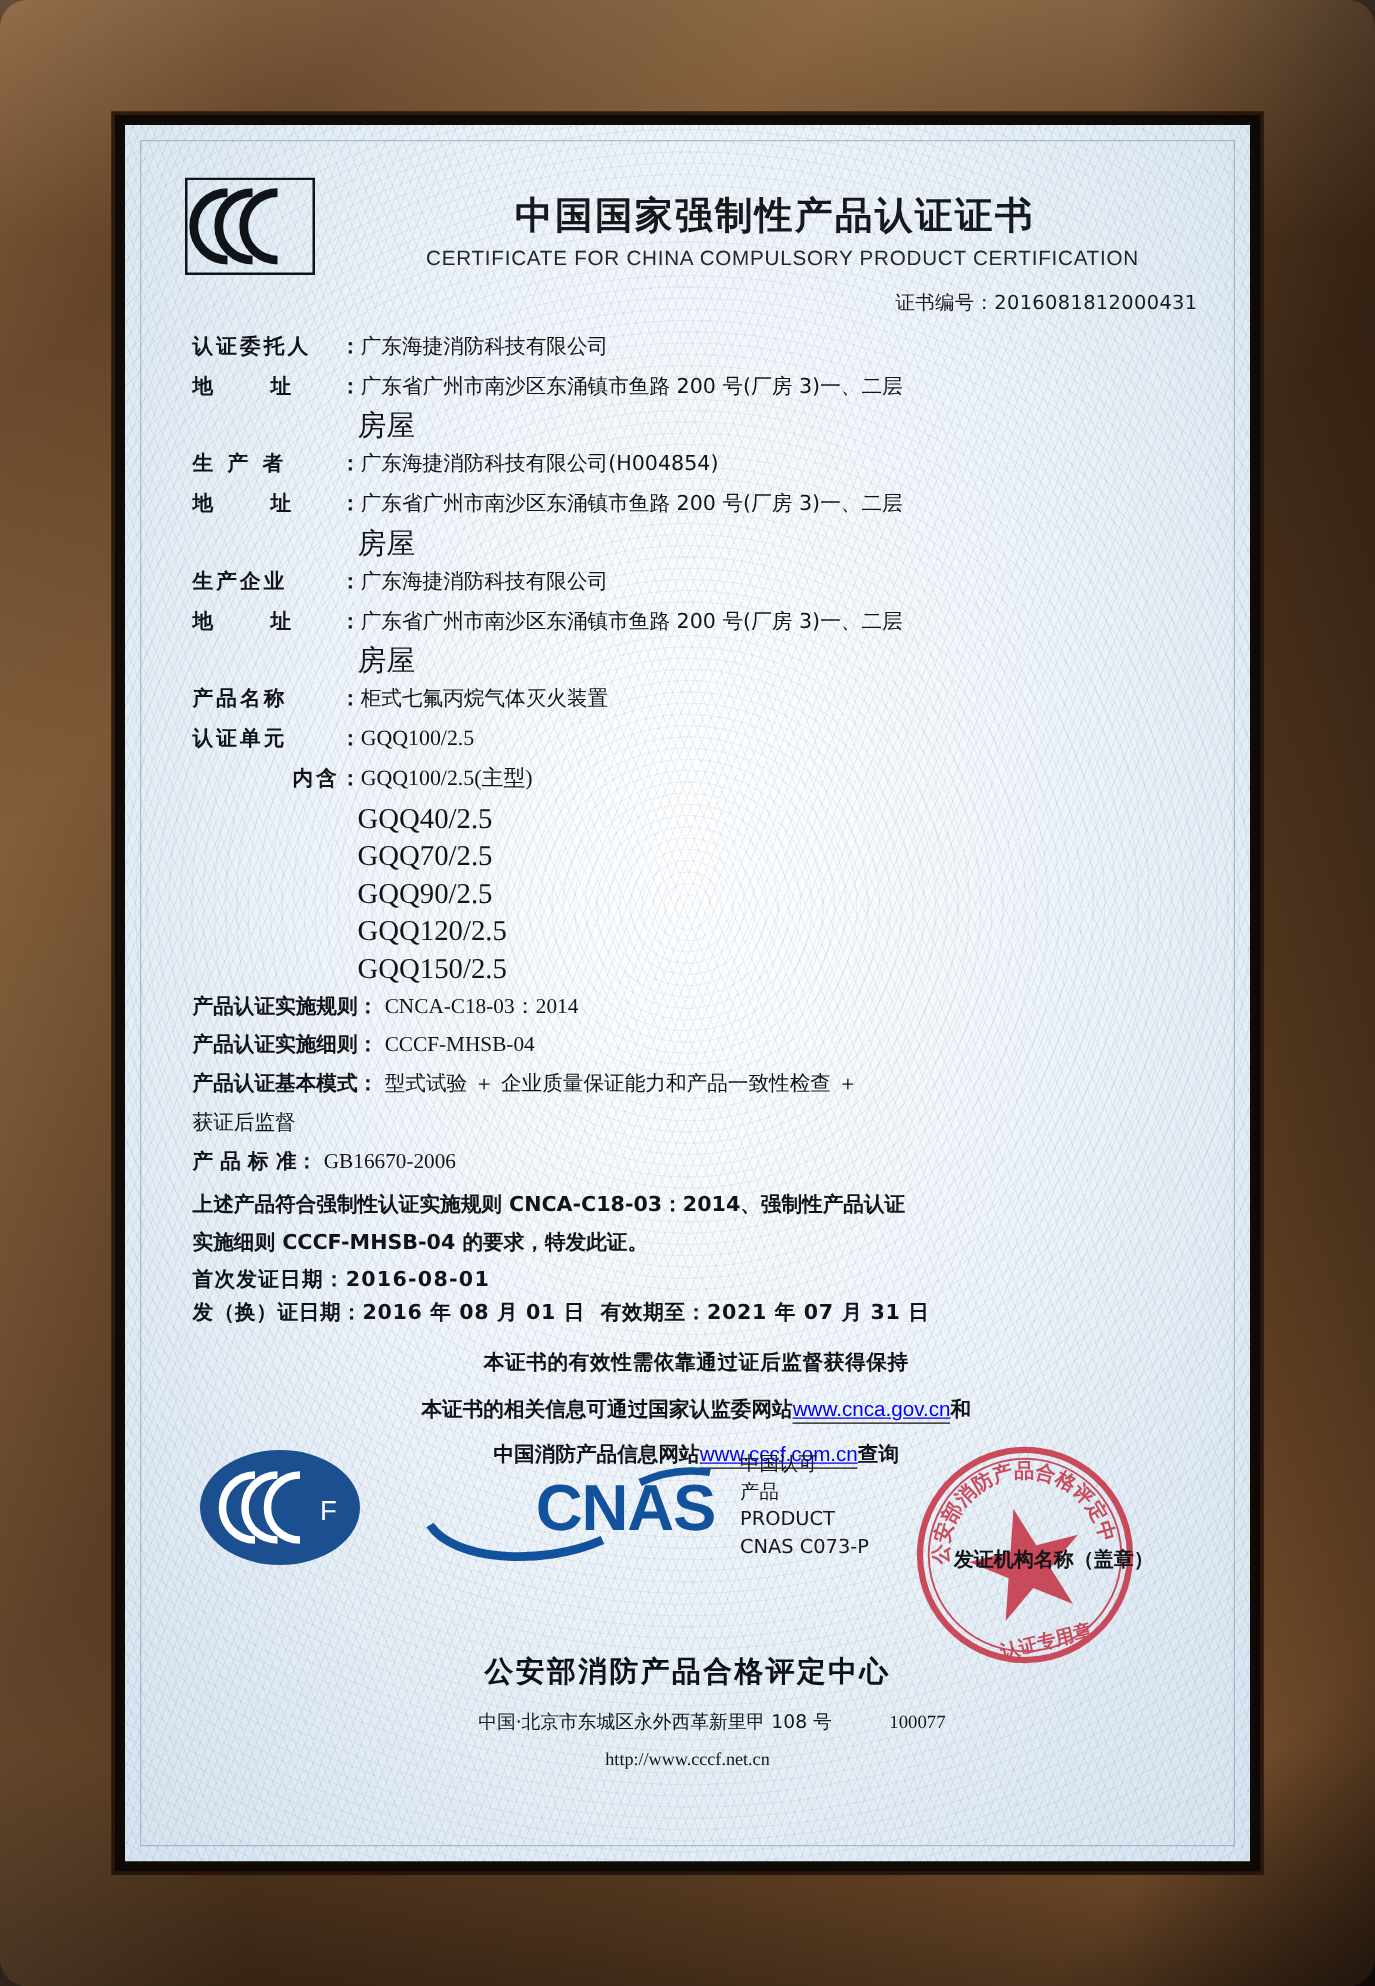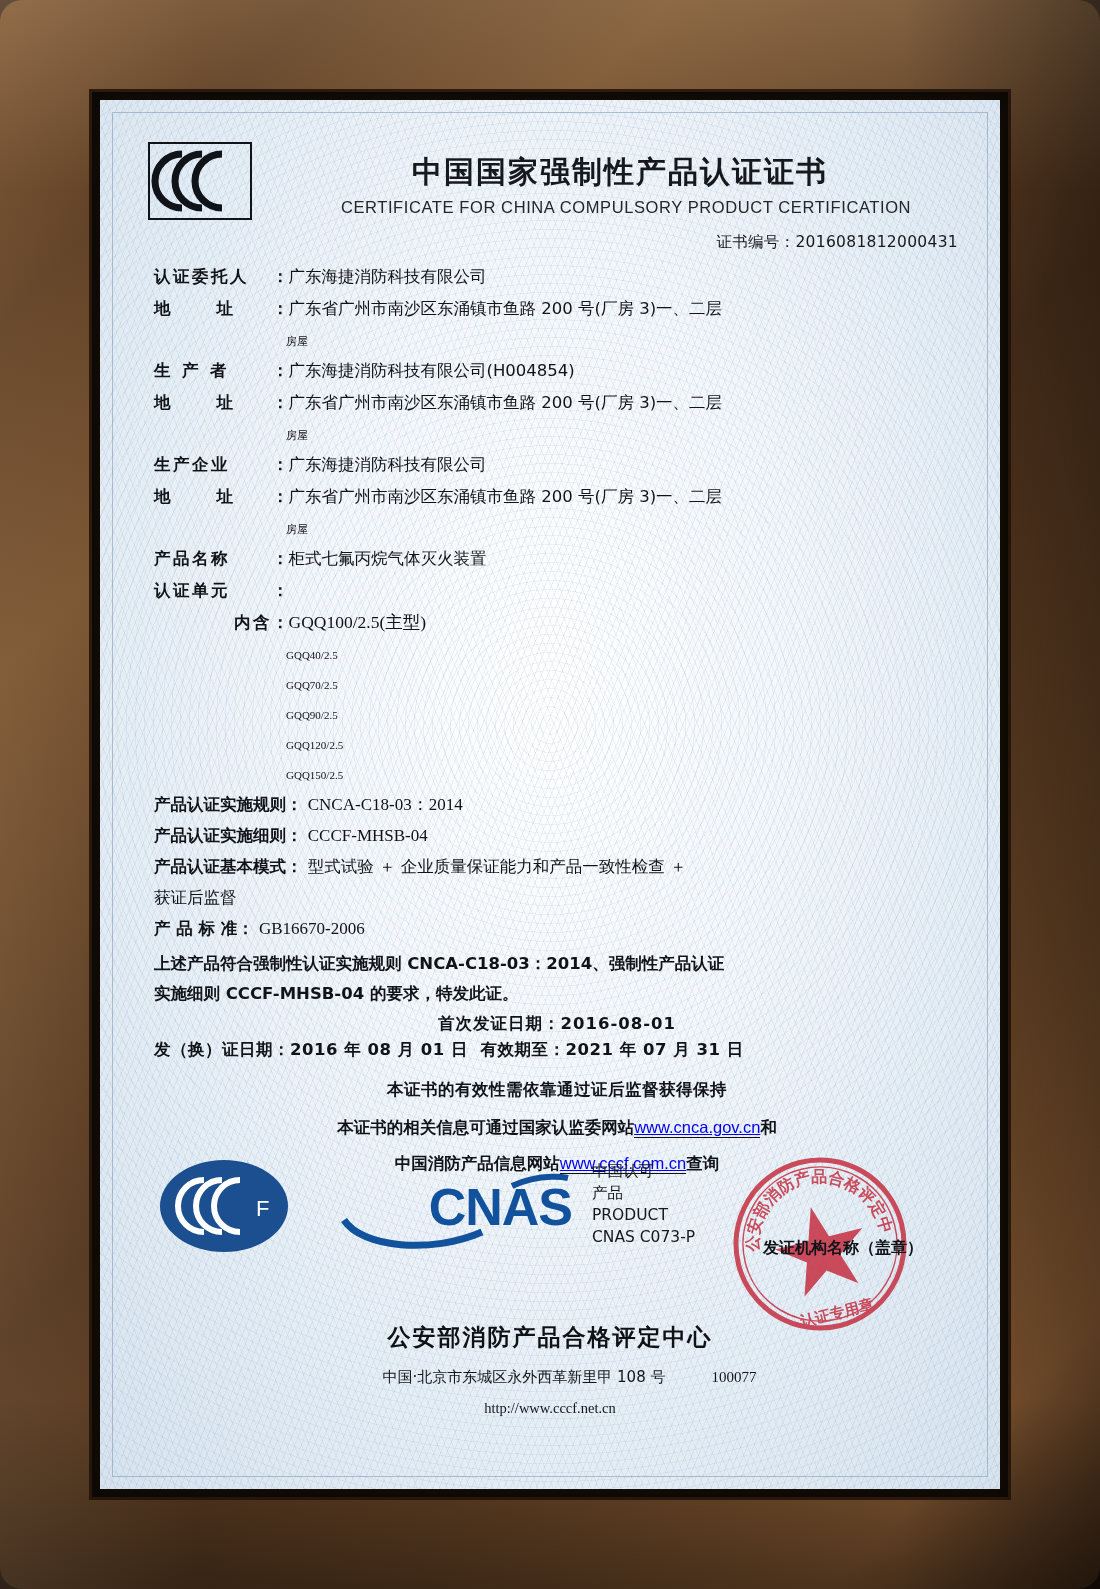--- a/index.html
+++ b/index.html
@@ -136,41 +136,40 @@
   }
   .val {
     flex: 1 1 auto;
     font-family: "DejaVu Sans", sans-serif;
     font-size: 16.5px;
   }
   .val.serifnum { font-family: "Liberation Serif", serif; font-size: 17.5px; }
   .indent-val {
     margin-left: 132px;
     font-family: "Liberation Serif", serif;
-    font-size: 11px;
+    font-size: 23px;
     line-height: 30px;
   }
   .inline-row {
     line-height: 29px;
     margin-bottom: 2px;
     font-family: "DejaVu Sans", sans-serif;
     font-size: 16.5px;
   }
   .inline-row b { font-weight: bold; }
   .mono-ish { font-family: "Liberation Serif", serif; font-size: 17px; }
 
   .para {
     font-family: "DejaVu Sans", sans-serif;
     font-size: 16.5px;
     font-weight: bold;
     line-height: 30px;
     margin-top: 6px;
   }
   .center-line {
-    text-align: center;
     font-family: "DejaVu Sans", sans-serif;
     font-size: 16.5px;
     font-weight: bold;
     margin-top: 4px;
     letter-spacing: 1px;
   }
   .date-line {
     font-family: "DejaVu Sans", sans-serif;
     font-size: 16.5px;
     font-weight: bold;
@@ -364,20 +363,21 @@
 
         <div class="row">
           <span class="lbl sp2">产品名称</span>
           <span class="colon">：</span>
           <span class="val">柜式七氟丙烷气体灭火装置</span>
         </div>
 
         <div class="row">
           <span class="lbl sp2">认证单元</span>
           <span class="colon">：</span>
+          <span class="val serifnum">GQQ100/2.5</span>
         </div>
 
         <div class="row">
           <span class="lbl sp2" style="text-align:right; padding-right:0;">内含</span>
           <span class="colon">：</span>
           <span class="val serifnum">GQQ100/2.5(主型)</span>
         </div>
         <div class="indent-val">GQQ40/2.5</div>
         <div class="indent-val">GQQ70/2.5</div>
         <div class="indent-val">GQQ90/2.5</div>

